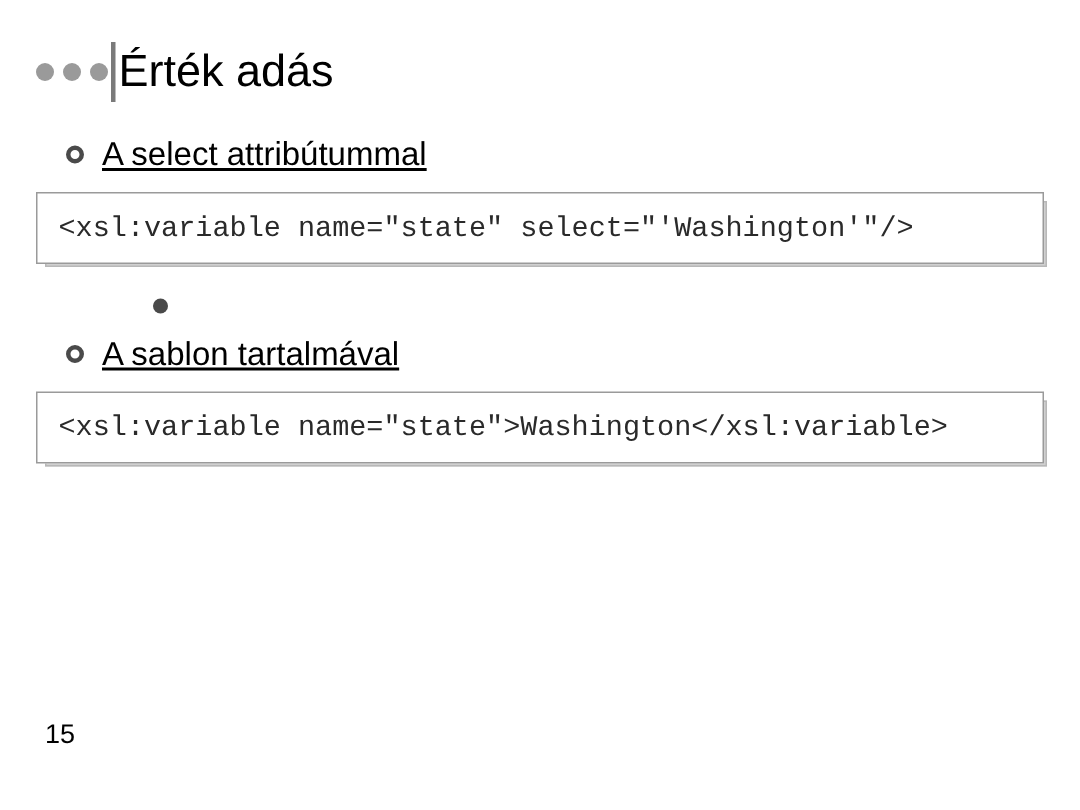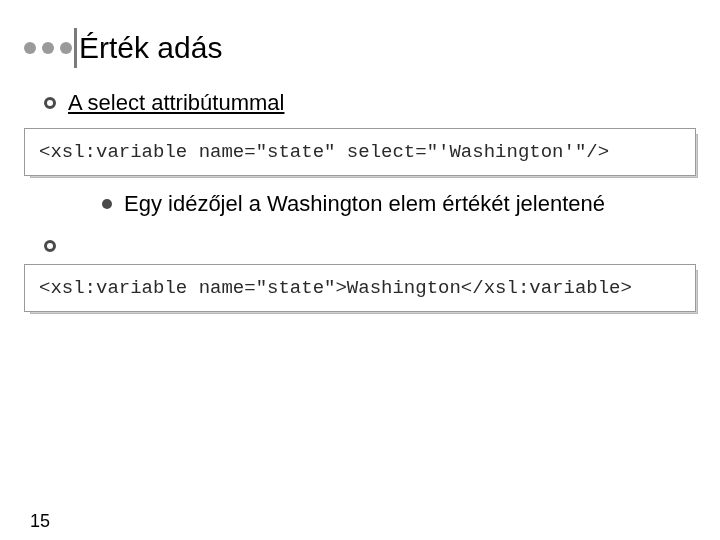--- a/index.html
+++ b/index.html
@@ -92,21 +92,21 @@
     padding: 12px 14px;
     font-family: "Courier New", Courier, monospace;
     font-size: 19px;
     color: #2a2a2a;
     white-space: pre;
     overflow: hidden;
   }
   .pagenum {
     position: absolute;
     left: 30px;
-    bottom: 8px;
+    bottom: 40px;
     font-size: 18px;
     color: #000;
   }
 </style>
 </head>
 <body>
 
 <div class="title-row">
   <div class="dots">
     <div class="dot"></div>
@@ -122,25 +122,25 @@
   <div>A select attribútummal</div>
 </div>
 
 <div class="codebox">
   <div class="shadow"></div>
   <div class="code">&lt;xsl:variable name="state" select="'Washington'"/&gt;</div>
 </div>
 
 <div class="level2">
   <div class="disc"></div>
-  <div>Egy idézőjel a Washington elem értékét jelentené</div>
 </div>
 
 <div class="level1">
   <div class="ring"></div>
+  <div>A sablon tartalmával</div>
 </div>
 
 <div class="codebox">
   <div class="shadow"></div>
   <div class="code">&lt;xsl:variable name="state"&gt;Washington&lt;/xsl:variable&gt;</div>
 </div>
 
 <div class="pagenum">15</div>
 
 </body></html>

